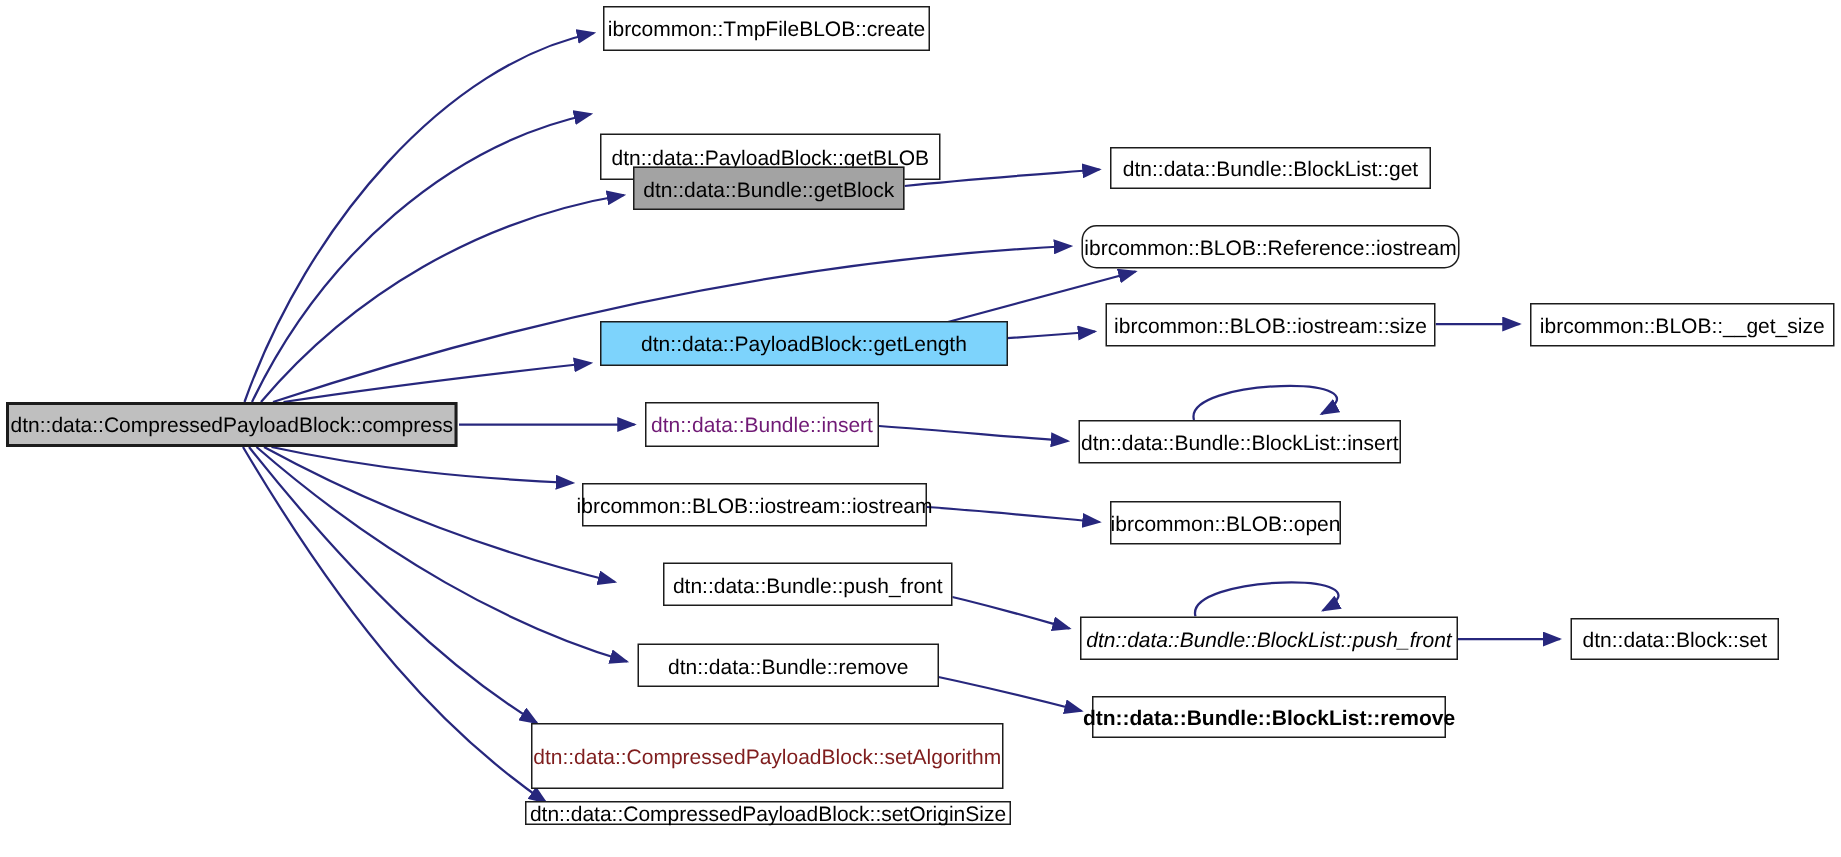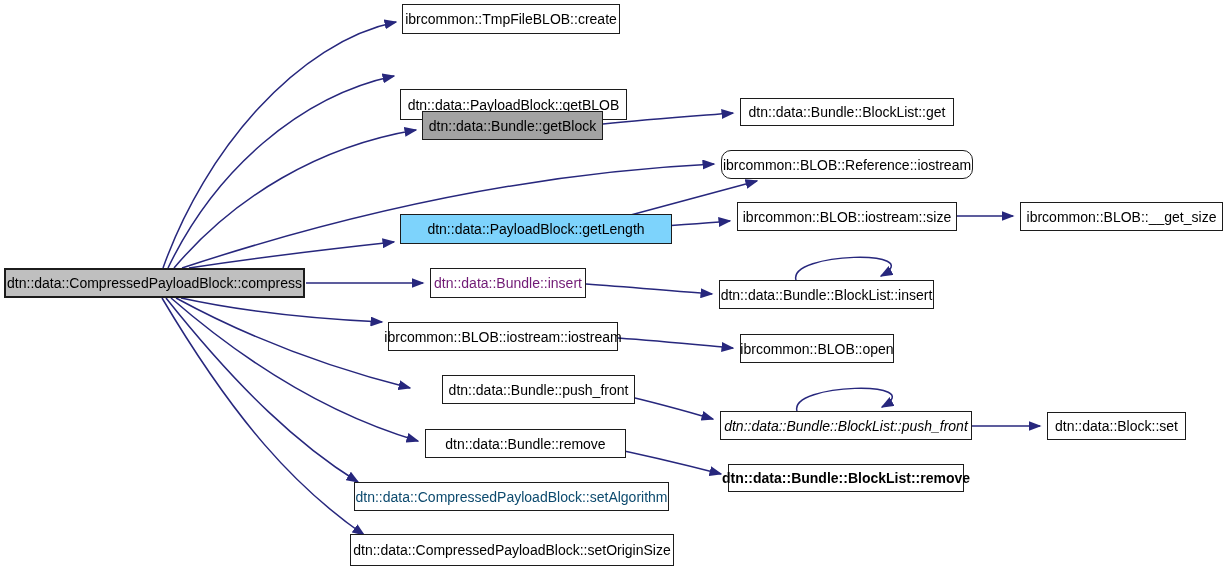--- a/index.html
+++ b/index.html
@@ -78,16 +78,16 @@
       <div class="node" style="left: 1020px; top: 202px; width: 203px; height: 29px; background: rgb(255, 255, 255); border-color: rgb(28, 28, 28); color: rgb(0, 0, 0);">ibrcommon::BLOB::__get_size</div>
       <div class="node" style="left: 430px; top: 268px; width: 156px; height: 30px; background: rgb(255, 255, 255); border-color: rgb(28, 28, 28); color: #701a75;">dtn::data::Bundle::insert</div>
       <div class="node" style="left: 719px; top: 280px; width: 215px; height: 29px; background: rgb(255, 255, 255); border-color: rgb(28, 28, 28); color: rgb(0, 0, 0);">dtn::data::Bundle::BlockList::insert</div>
       <div class="node" style="left: 388px; top: 322px; width: 230px; height: 29px; background: rgb(255, 255, 255); border-color: rgb(28, 28, 28); color: rgb(0, 0, 0);">ibrcommon::BLOB::iostream::iostream</div>
       <div class="node" style="left: 740px; top: 334px; width: 154px; height: 29px; background: rgb(255, 255, 255); border-color: rgb(28, 28, 28); color: rgb(0, 0, 0);">ibrcommon::BLOB::open</div>
       <div class="node" style="left: 416px; top: 375px; width: 193px; height: 29px; background: rgb(255, 255, 255); border-color: rgb(28, 28, 28); color: rgb(0, 0, 0); margin-left: 26px;">dtn::data::Bundle::push_front</div>
       <div class="node" style="left: 720px; top: 411px; width: 252px; height: 29px; background: rgb(255, 255, 255); border-color: rgb(28, 28, 28); color: rgb(0, 0, 0); font-style: italic;">dtn::data::Bundle::BlockList::push_front</div>
       <div class="node" style="left: 1047px; top: 412px; width: 139px; height: 28px; background: rgb(255, 255, 255); border-color: rgb(28, 28, 28); color: rgb(0, 0, 0);">dtn::data::Block::set</div>
       <div class="node" style="left: 425px; top: 429px; width: 201px; height: 29px; background: rgb(255, 255, 255); border-color: rgb(28, 28, 28); color: rgb(0, 0, 0);">dtn::data::Bundle::remove</div>
       <div class="node" style="left: 728px; top: 464px; width: 236px; height: 28px; background: rgb(255, 255, 255); border-color: rgb(28, 28, 28); color: rgb(0, 0, 0); font-weight: bold;">dtn::data::Bundle::BlockList::remove</div>
-      <div class="node" style="left: 354px; top: 482px; width: 315px; height: 29px; background: rgb(255, 255, 255); border-color: rgb(28, 28, 28); color: #0c4a6e;">dtn::data::CompressedPayloadBlock::setAlgorithm</div>
-      <div class="node" style="left: 350px; top: 534px; width: 324px; height: 32px; background: rgb(255, 255, 255); border-color: rgb(28, 28, 28); color: rgb(0, 0, 0);">dtn::data::CompressedPayloadBlock::setOriginSize</div>
+      <div class="node" style="left: 354px; top: 482px; width: 315px; height: 44px; background: rgb(255, 255, 255); border-color: rgb(28, 28, 28); color: #7f1d1d;">dtn::data::CompressedPayloadBlock::setAlgorithm</div>
+      <div class="node" style="left: 350px; top: 534px; width: 324px; height: 16px; background: rgb(255, 255, 255); border-color: rgb(28, 28, 28); color: rgb(0, 0, 0);">dtn::data::CompressedPayloadBlock::setOriginSize</div>
     </div>
 </div>
 
 </body></html>

